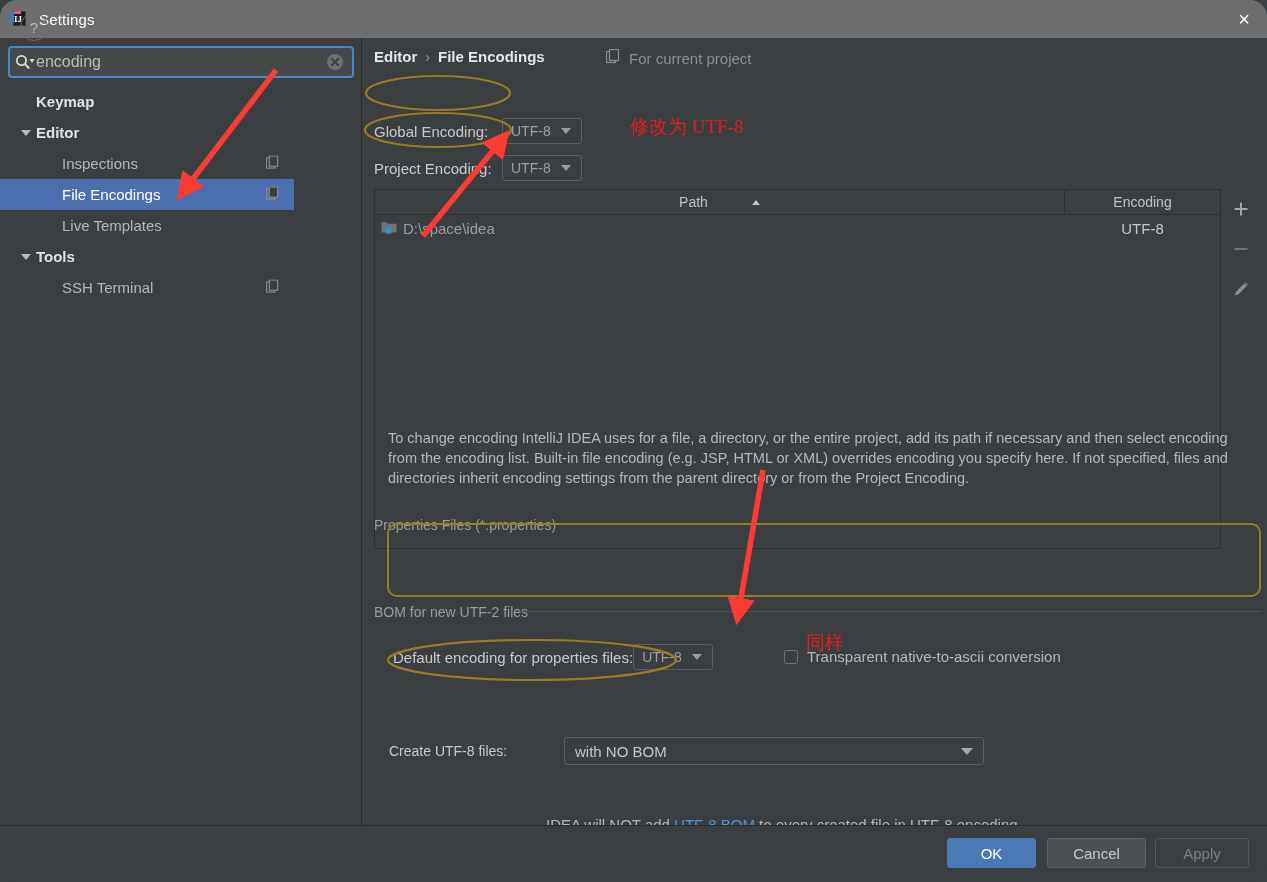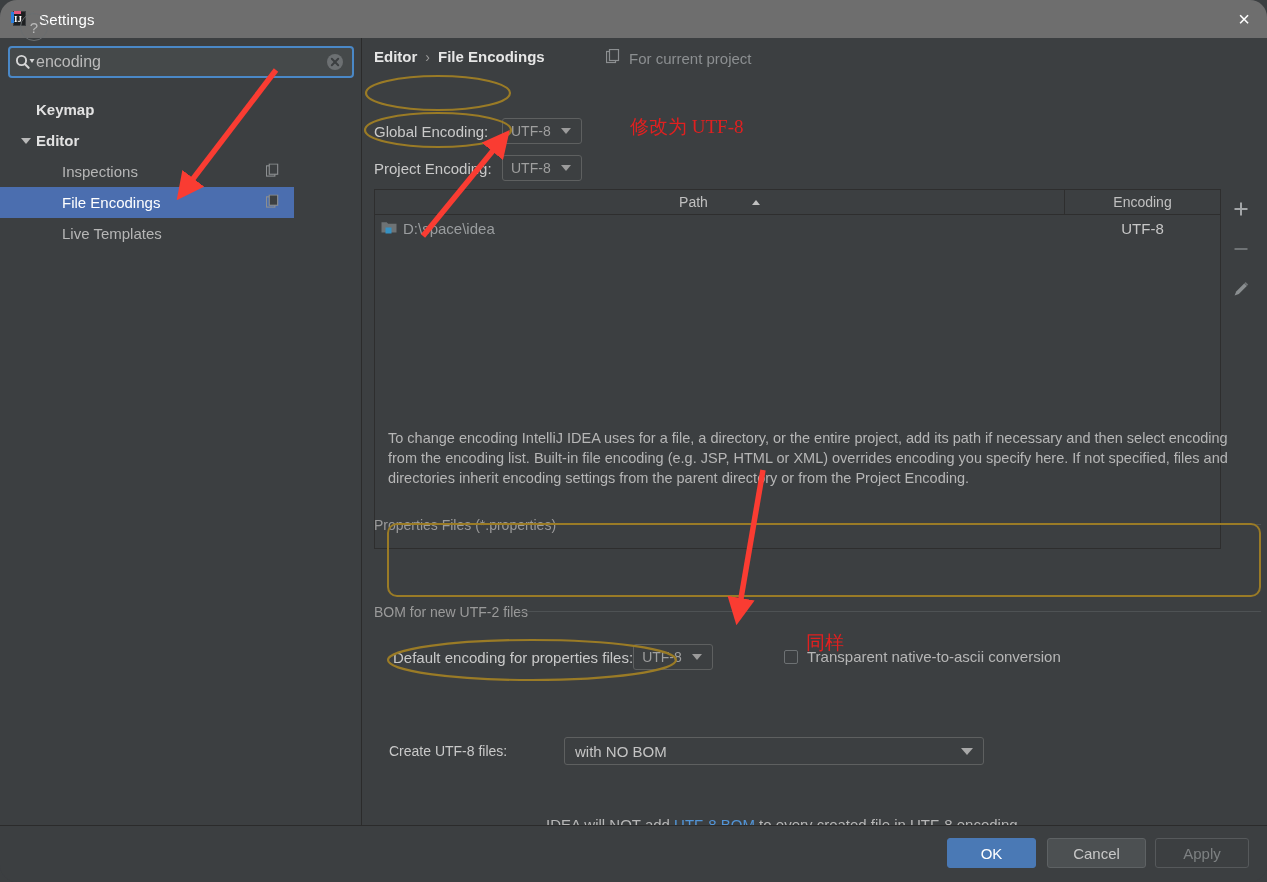--- a/index.html
+++ b/index.html
@@ -55,21 +55,21 @@
   #search-input {
     flex: 1 1 auto; background: transparent; border: none; outline: none;
     color: #bbbbbb; font-size: 16px; font-family: "Liberation Sans", sans-serif;
     padding: 0; margin-left: -4px;
     caret-color: #cdcdcd;
   }
   #search-clear {
     width: 34px; display:flex; align-items:center; justify-content:center; flex:0 0 auto;
   }
 
-  .tree { position: absolute; left: 0; top: 48px; width: 294px; margin-top: 8px; }
+  .tree { position: absolute; left: 0; top: 48px; width: 294px; }
   .tree-row {
     height: 31px; display: flex; align-items: center;
     font-size: 15px; position: relative; padding-left: 18px;
   }
   .tree-row.group { color: #e2e2e2; font-weight: bold; }
   .tree-row.leaf  { color: #b6b6b6; }
   .tree-row.selected { background: #4b6eaf; }
   .tree-row.selected .tree-label { color: #ffffff; }
   .arrow-toggle {
     width: 16px; height: 16px; margin-right: 2px; flex: 0 0 auto;
@@ -295,20 +295,34 @@
           <span class="tree-indent" style="width: 44px;"></span>
           <span class="tree-label">File Encodings</span>
           <span class="copy-badge"><svg width="14" height="14" viewBox="0 0 15 15">
               <rect x="0.5" y="2.5" width="9" height="11" fill="none" stroke="#8c8f91" stroke-width="1.2"></rect>
               <rect x="3.5" y="0.5" width="9" height="11" fill="#3c3f41" stroke="#8c8f91" stroke-width="1.2"></rect>
             </svg></span>
         </div>
         <div class="tree-row leaf">
           <span class="tree-indent" style="width: 44px;"></span>
           <span class="tree-label">Live Templates</span>
+        </div>
+        <div class="tree-row group">
+          <span class="arrow-toggle">
+            <i></i>
+          </span>
+          <span class="tree-label">Tools</span>
+        </div>
+        <div class="tree-row leaf">
+          <span class="tree-indent" style="width: 44px;"></span>
+          <span class="tree-label">SSH Terminal</span>
+          <span class="copy-badge"><svg width="14" height="14" viewBox="0 0 15 15">
+              <rect x="0.5" y="2.5" width="9" height="11" fill="none" stroke="#8c8f91" stroke-width="1.2"></rect>
+              <rect x="3.5" y="0.5" width="9" height="11" fill="#3c3f41" stroke="#8c8f91" stroke-width="1.2"></rect>
+            </svg></span>
         </div>
       </div>
   </div>
 
   <div id="right-panel">
 
     <div id="breadcrumb">
       <span>Editor</span>
       <span class="sep">›</span>
       <span>File Encodings</span>

